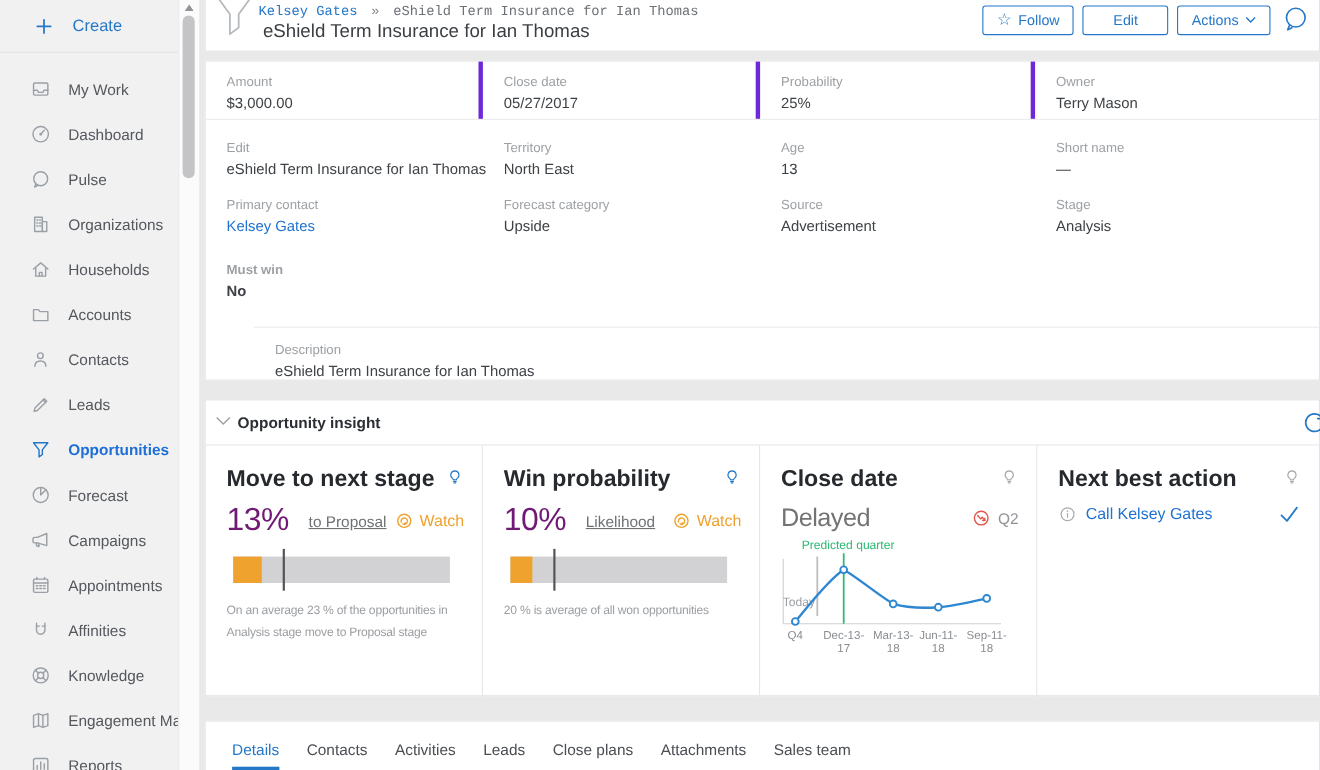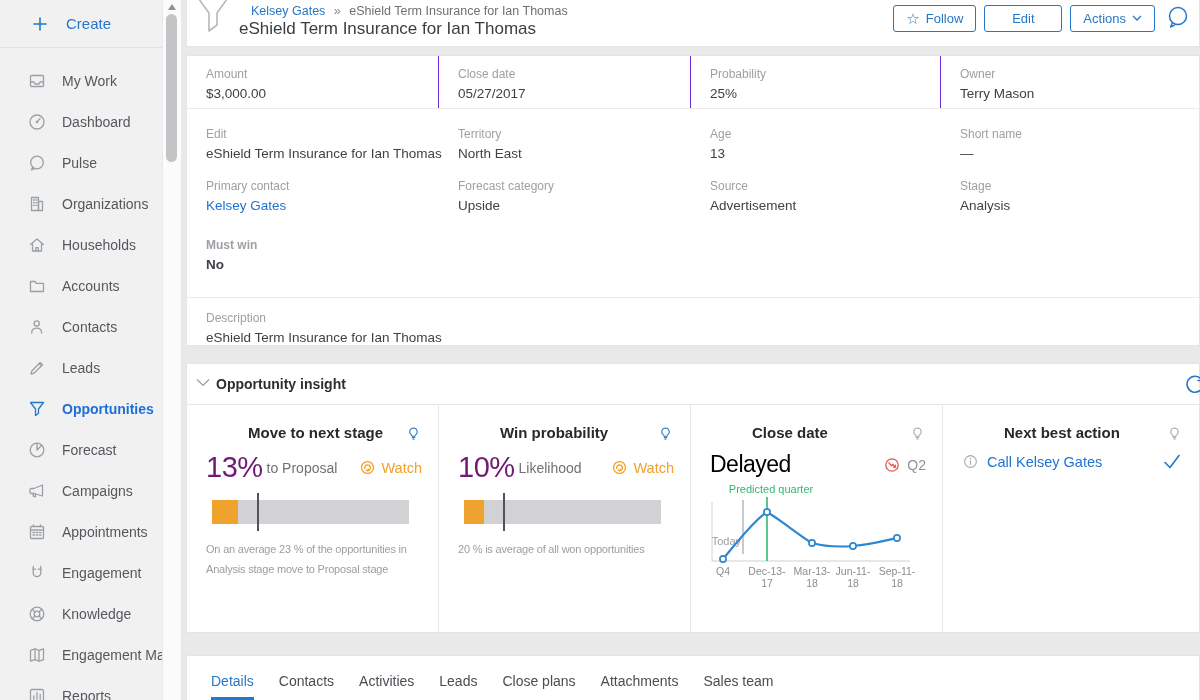--- a/index.html
+++ b/index.html
@@ -24,61 +24,61 @@
   .sb-up{position:absolute;top:4px;left:5px;width:0;height:0;border-left:4px solid transparent;
          border-right:4px solid transparent;border-bottom:6px solid #8f9296;}
   .sb-thumb{position:absolute;top:14px;left:3px;width:11px;height:148px;background:#c4c4c6;border-radius:6px;}
 
   
   .panel{position:absolute;left:186px;width:1014px;background:#fff;border:1px solid #e4e4e6;box-sizing:border-box;}
 
   
   .hdr{top:0;height:47px;border-top:none;}
   .avatar{position:absolute;left:6px;top:-7px;color:#b5b8bc;}
-  .crumb{position:absolute;left:64px;top:4px;font-size:12.5px;color:#6d7176;white-space:nowrap;}
+  .crumb{position:absolute;left:48px;top:4px;font-size:12.5px;color:#6d7176;white-space:nowrap;font-family:Liberation Mono, monospace;}
   .crumb .bc-link{color:#2577c8;cursor:pointer;}
   .crumb .bc-sep{color:#84878b;margin:0 5px;}
   .page-title{position:absolute;left:52px;top:19px;font-size:17px;color:#3a3e42;white-space:nowrap;}
   .hbtns{position:absolute;top:4px;right:8px;display:flex;align-items:center;gap:8px;}
   .btn{height:27px;min-width:78px;padding:0 12px;border:1px solid #2577c8;border-radius:3px;background:#fff;
        color:#2577c8;font-size:13px;display:flex;align-items:center;justify-content:center;gap:6px;cursor:pointer;box-sizing:border-box;}
   .btn .star{font-size:15px;line-height:1;}
   .chev-dn{width:10px;height:6px;}
 
   
   .details{top:55px;height:291px;}
   .grid{display:grid;grid-template-columns:252px 252px 250px 1fr;}
   .cell{padding:11px 8px 0 19px;height:41px;}
   .r1{border-bottom:1px solid #ebebed;}
-  .r1 .cell{border-right:1px solid #6d28d9;}
+  .r1 .cell{border-right:4px solid #6d28d9;}
   .r1 .cell:last-child{border-right:none;}
   .r2 .cell{padding-top:18px;height:34px;}
   .flabel{font-size:12px;color:#9da0a4;margin-bottom:5px;white-space:nowrap;}
   .fvalue{font-size:13.5px;color:#3e4246;white-space:nowrap;}
   .fvalue.link{color:#1f72d2;cursor:pointer;}
   .mustwin{margin-top:14px;font-weight:bold;}
-  .desc{border-top:1px solid #ebebed;margin-top:18px;padding:13px 0 0 19px;}
+  .desc{border-top:1px solid #ebebed;margin-top:18px;padding:13px 0 0 19px;margin-left:44px;}
 
   
   .insight{top:363px;height:270px;}
   .ins-hdr{position:relative;height:40px;border-bottom:1px solid #e7e7e9;}
   .ins-chev{position:absolute;left:9px;top:14px;color:#9b9ea2;cursor:pointer;}
   .ins-title{position:absolute;left:29px;top:0;line-height:40px;font-size:14px;font-weight:bold;color:#2b2e33;}
   .ins-refresh{position:absolute;right:-7px;top:9px;color:#2577c8;cursor:pointer;}
   .cards{display:flex;height:228px;}
   .card{width:252px;box-sizing:border-box;border-right:1px solid #e7e7e9;padding:19px 6px 0 19px;position:relative;}
   .card:last-child{border-right:none;flex:1;}
   .ct-row{display:flex;align-items:flex-start;justify-content:space-between;padding-right:10px;}
-  .ct{font-size:15px;font-weight:bold;color:#26292d;margin-left:42px;}
+  .ct{font-size:21px;font-weight:bold;color:#26292d;}
   .bulb{width:17px;height:17px;margin-top:1px;}
   .bulb.blue{color:#2577c8;} .bulb.gray{color:#a7aaae;}
   .cv-row{display:flex;align-items:center;margin-top:9px;padding-right:10px;}
   .big{font-size:29px;color:#701a75;letter-spacing:-0.5px;}
-  .big.red{color:#000000;font-size:23px;text-align:center;}
-  .suffix{font-size:14px;color:#6e7control;color:#6e7276;margin-left:4px;}
+  .big.red{color:#737373;font-size:23px;text-align:center;}
+  .suffix{font-size:14px;color:#6e7control;color:#6e7276;margin-left:18px;text-decoration:underline;}
   .watch{margin-left:auto;display:flex;align-items:center;gap:5px;color:#efa22d;font-size:14.5px;cursor:pointer;}
   .wicon{width:17px;height:17px;}
   .q2{margin-left:auto;display:flex;align-items:center;gap:6px;color:#8f9296;font-size:14px;}
   .ricon{width:18px;height:18px;color:#e2574d;}
   .bar{position:relative;height:24px;background:#d2d2d4;margin:16px 0 0 6px;width:197px;}
   .bar-fill{position:absolute;left:0;top:0;bottom:0;background:#efa22d;}
   .bar-marker{position:absolute;top:-7px;height:38px;width:2px;background:#515458;}
   .caption{margin-top:15px;font-size:11px;color:#9b9ea2;line-height:20px;white-space:nowrap;letter-spacing:-0.2px;}
   .chart-wrap{margin-top:6px;}
   .nba-row{display:flex;align-items:center;gap:8px;margin-top:11px;padding-right:12px;}
@@ -216,21 +216,21 @@
         </span>
         <span>Appointments</span>
       </div>
       <div class="nav-item">
         <span class="nav-ic">
           <svg viewBox="0 0 20 20" fill="none" stroke="currentColor" stroke-width="1.3" stroke-linecap="round" stroke-linejoin="round">
             <path d="M6.2 3.5v6.3a3.8 3.8 0 0 0 7.6 0V3.5"></path>
             <path d="M6.2 6.2h2.5M11.3 6.2h2.5"></path>
           </svg>
         </span>
-        <span>Engagement</span>
+        <span>Affinities</span>
       </div>
       <div class="nav-item">
         <span class="nav-ic">
           <svg viewBox="0 0 20 20" fill="none" stroke="currentColor" stroke-width="1.3" stroke-linecap="round" stroke-linejoin="round">
             <circle cx="10" cy="10" r="6.8"></circle>
             <circle cx="10" cy="10" r="2.8"></circle>
             <path d="M8 8L5.2 5.2M12 8l2.8-2.8M12 12l2.8 2.8M8 12l-2.8 2.8"></path>
           </svg>
         </span>
         <span>Knowledge</span>

